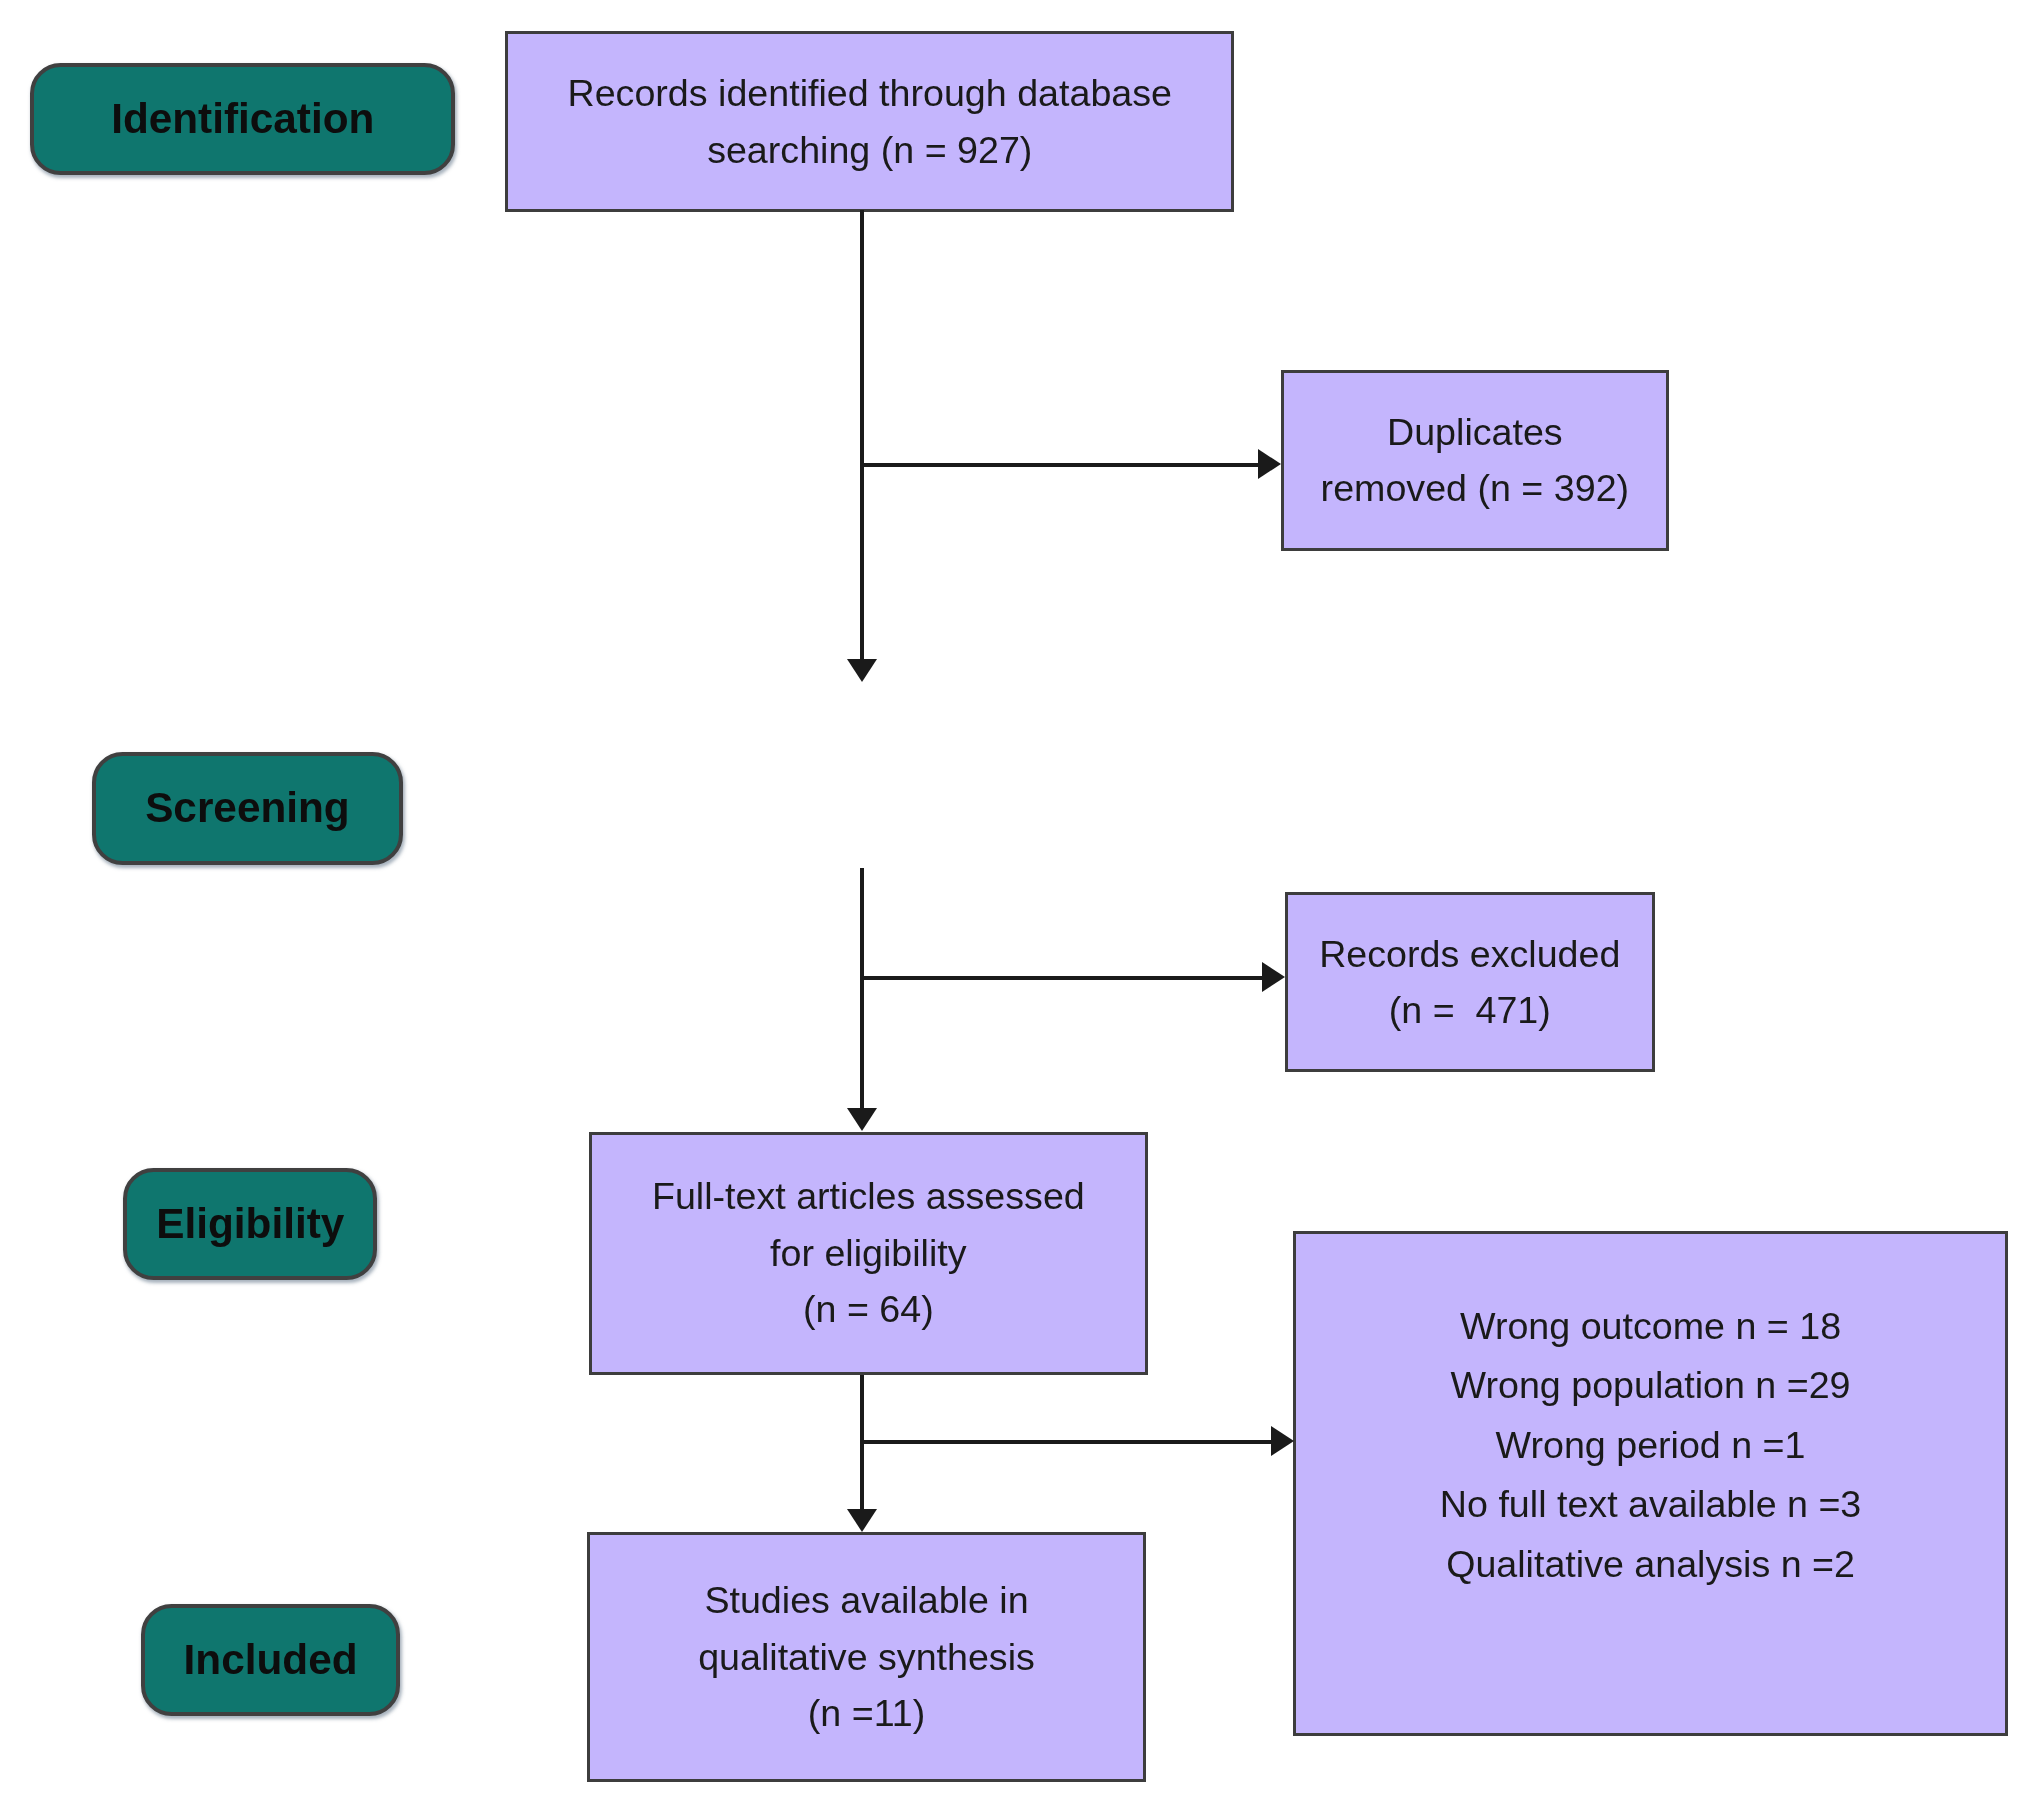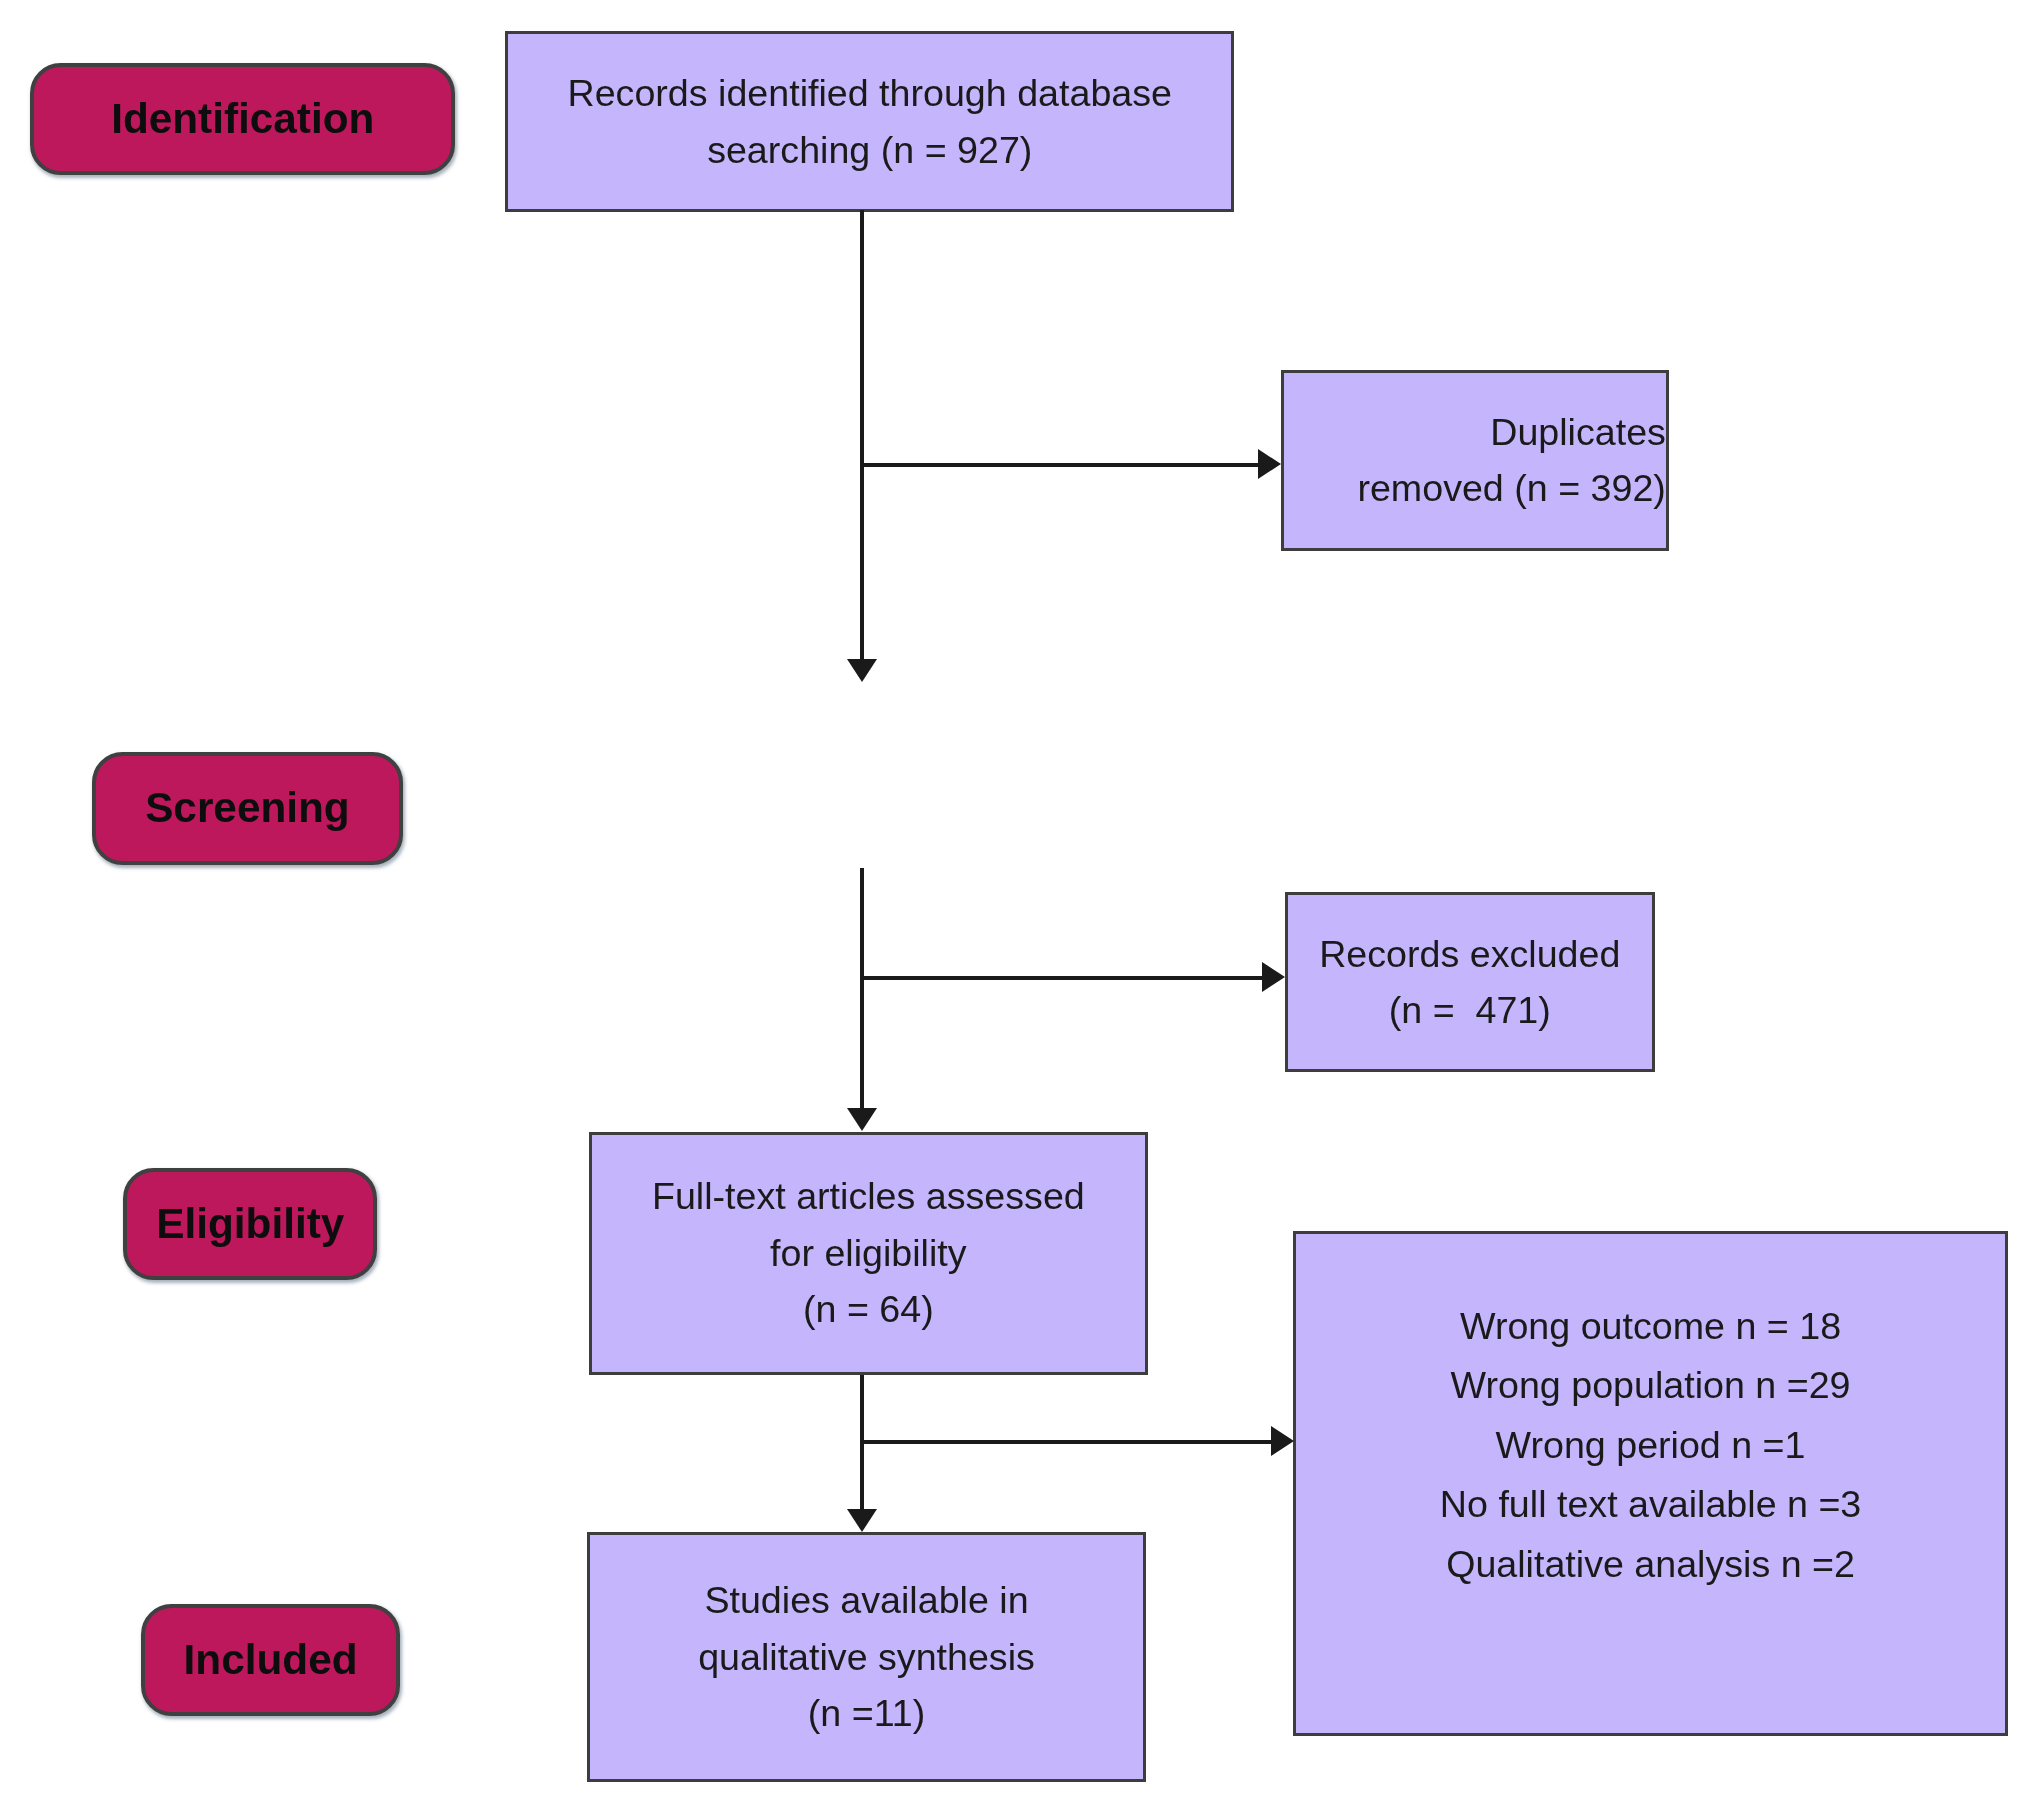--- a/index.html
+++ b/index.html
@@ -13,21 +13,21 @@
     height: 88.98vw; 
     background: #ffffff;
     font-family: "Liberation Sans", sans-serif;
     color: #1a1a1a;
     overflow: hidden;
   }
 
   
   .stage-label {
     position: absolute;
-    background: #be185d;
+    background: #0f766e;
     border: 0.2vw solid #404040;
     border-radius: 1.5vw;
     box-shadow: 0.08vw 0.14vw 0.18vw rgba(95, 115, 135, 0.55);
     display: flex;
     align-items: center;
     justify-content: center;
     font-weight: 700;
     font-size: 2.08vw;
     color: #0d0d0d;
     box-sizing: border-box;
@@ -53,21 +53,21 @@
     line-height: 1.5;
     color: #1a1a1a;
   }
   .flow-box .line { white-space: pre-wrap; }
 
   .box-identified { left: 24.84%; top: 1.71%;  width: 35.80%; height: 10.02%; }
   .box-screened   { left: 24.32%; top: 37.68%; width: 36.64%; height: 10.24%; }
   .box-fulltext   { left: 28.92%; top: 62.50%; width: 27.50%; height: 13.41%; }
   .box-included   { left: 28.83%; top: 84.62%; width: 27.50%; height: 13.78%; }
 
-  .box-duplicates { left: 62.94%; top: 20.41%; width: 19.07%; height: 10.02%; align-items: flex-end; }
+  .box-duplicates { left: 62.94%; top: 20.41%; width: 19.07%; height: 10.02%; }
   .box-rec-excl   { left: 63.13%; top: 49.27%; width: 18.19%; height: 9.95%; }
 
   .box-ft-excl {
     left: 63.55%; top: 67.97%; width: 35.12%; height: 27.88%;
     justify-content: flex-start;
     padding-top: 1.1vw;
   }
   .box-ft-excl .reasons { margin-top: 2.0vw; }
   .box-ft-excl .reason { line-height: 1.58; white-space: pre-wrap; }
   .box-ft-excl .title { line-height: 1.5; white-space: pre-wrap; }

